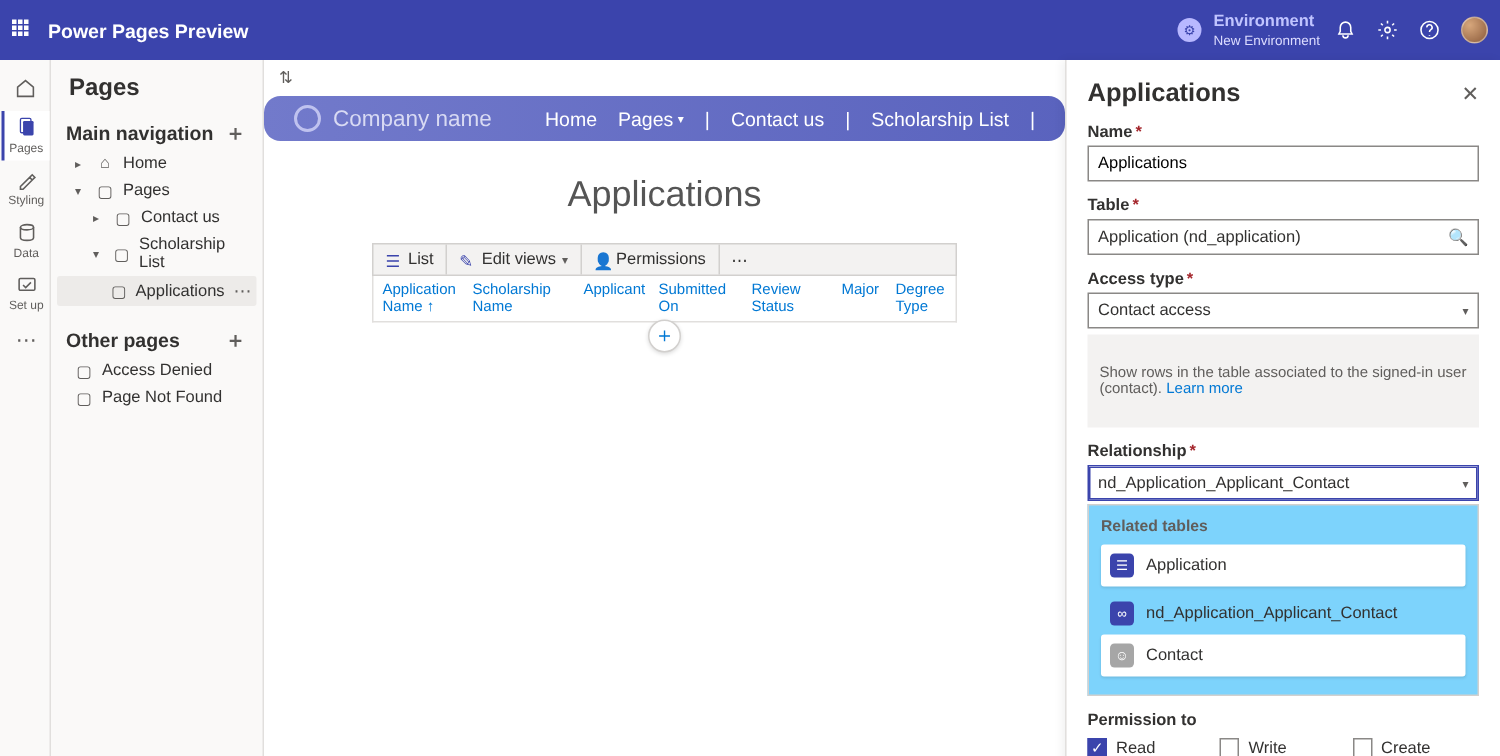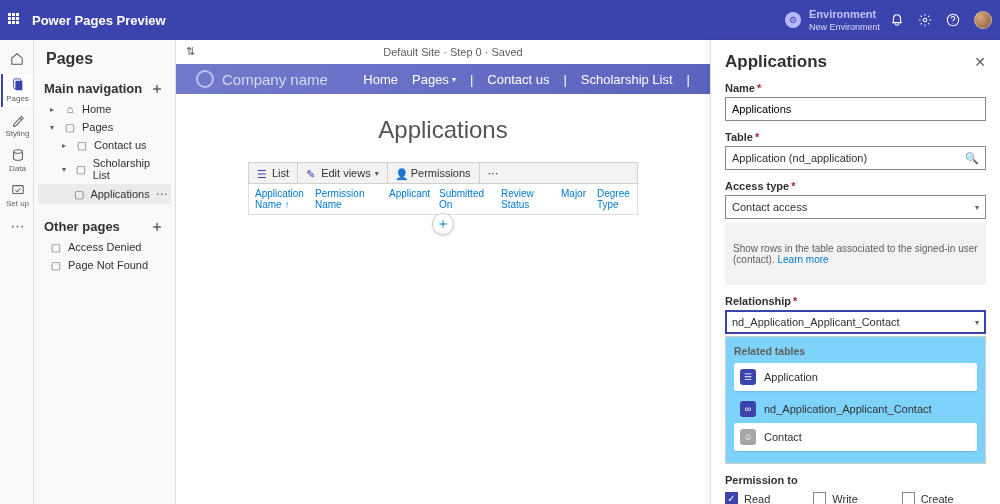--- a/index.html
+++ b/index.html
@@ -32,21 +32,21 @@
   .tree-item.child { padding-left:24px; }
   .tree-item.grandchild { padding-left:36px; }
   .tree-item.selected { background:#edebe9; }
   .tree-item .chev { width:8px; font-size:8px; color:#605e5c; }
   .tree-item .pic { width:12px;height:12px; display:flex;align-items:center;justify-content:center; color:#605e5c; }
   .tree-item .more { margin-left:auto; color:#605e5c; font-size:12px; letter-spacing:1px; }
 
   .main { flex:1; background:#fff; position:relative; display:flex; flex-direction:column; }
   .canvas-top { height:24px; display:flex; align-items:center; padding:0 10px; font-size:11px; color:#605e5c; gap:6px; }
   .swap { width:14px;height:14px;color:#605e5c; }
-  .site-header { height:30px; background:linear-gradient(to right,#727acb,#5a63be); color:#fff; display:flex; align-items:center; padding:0 20px; }
+  .site-header { height:30px; background:linear-gradient(to right,#727acb,#5a63be); color:#fff; display:flex; align-items:center; padding:0 20px;border-radius:11px; }
   .brand { display:flex; align-items:center; gap:8px; font-size:15px; color:#d8daf3; }
   .brand-circ { width:18px;height:18px;border-radius:50%;border:2px solid #bfc2ef; }
   .site-nav { margin-left:auto; display:flex; gap:14px; font-size:13px; }
   .site-nav span { display:flex; align-items:center; gap:3px; }
   .site-nav small { font-size:8px; }
   .page-title { font-size:24px; color:#555; text-align:center; padding:22px 0 18px; font-weight:400; }
   .list-wrap { width:390px; margin:0 auto; flex:1; }
   .list-toolbar { display:flex; border:1px solid #d2d0ce; background:#f3f2f1; height:22px; }
   .tool { display:flex; align-items:center; gap:4px; padding:0 8px; font-size:11px; border-right:1px solid #d2d0ce; color:#323130; }
   .tool.last { border-right:none; }
@@ -212,23 +212,20 @@
       <div class="tree-item">
           <span class="pic">▢</span>
           <span>Page Not Found</span>
         </div>
     </div>
   </div>
 
   <div class="main">
     <div class="canvas-top">
       <span class="swap">⇅</span>
-      <div style="flex:1;text-align:center;">
-        <span>Default Site</span> · <span>Step 0</span> · <span>Saved</span>
-      </div>
     </div>
     <div class="site-header">
       <div class="brand">
           <span class="brand-circ"></span>
           <span>Company name</span>
         </div>
       <div class="site-nav">
         <span>Home</span>
         <span>
             <span>Pages</span>
@@ -254,21 +251,21 @@
             <span style="font-size:8px;color:#605e5c;">▾</span>
           </div>
         <div class="tool">
             <span class="ic">👤</span>
             <span>Permissions</span>
           </div>
         <div class="tool last">⋯</div>
       </div>
       <div class="list-head">
         <div style="width:60px;"><span>Application Name</span> ↑</div>
-        <div style="width:74px;">Permission Name</div>
+        <div style="width:74px;">Scholarship Name</div>
         <div style="width:50px;">Applicant</div>
         <div style="width:62px;">Submitted On</div>
         <div style="width:60px;">Review Status</div>
         <div style="width:36px;">Major</div>
         <div style="width:44px;">Degree Type</div>
       </div>
       <div style="position:relative;height:0;">
           <div class="add-circle">＋</div>
         </div>
     </div>

